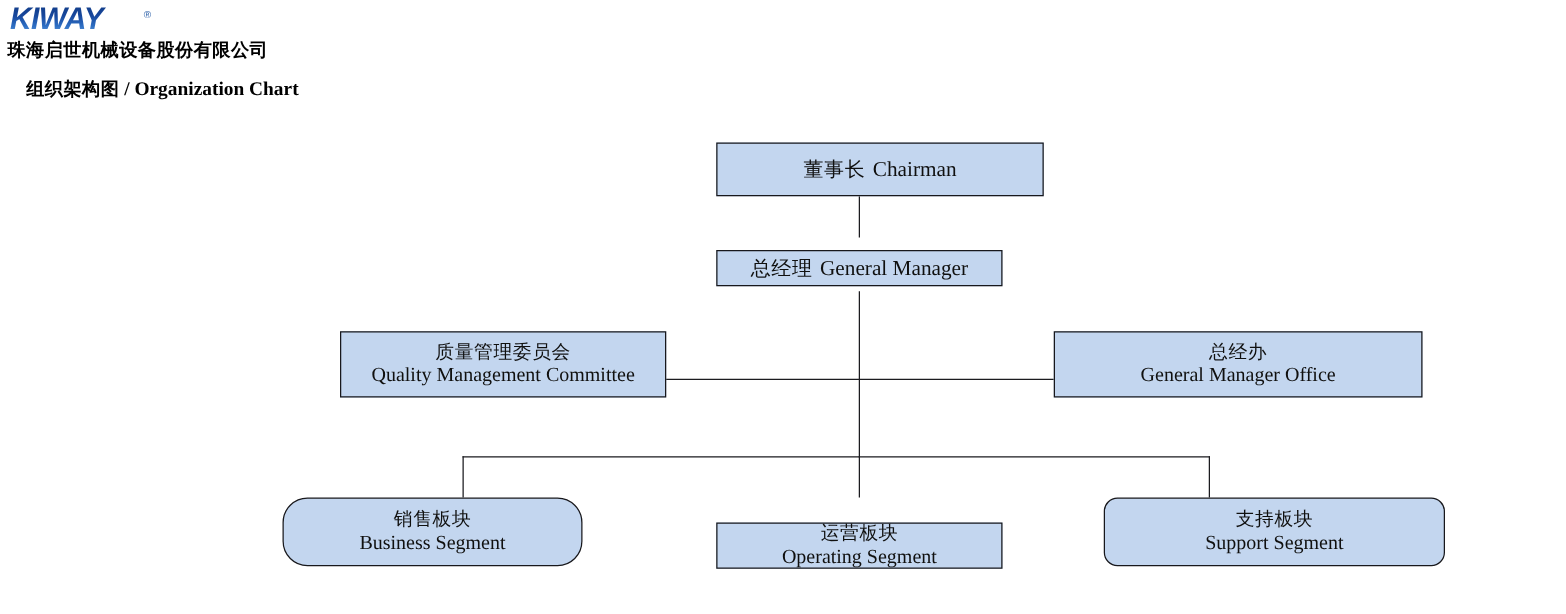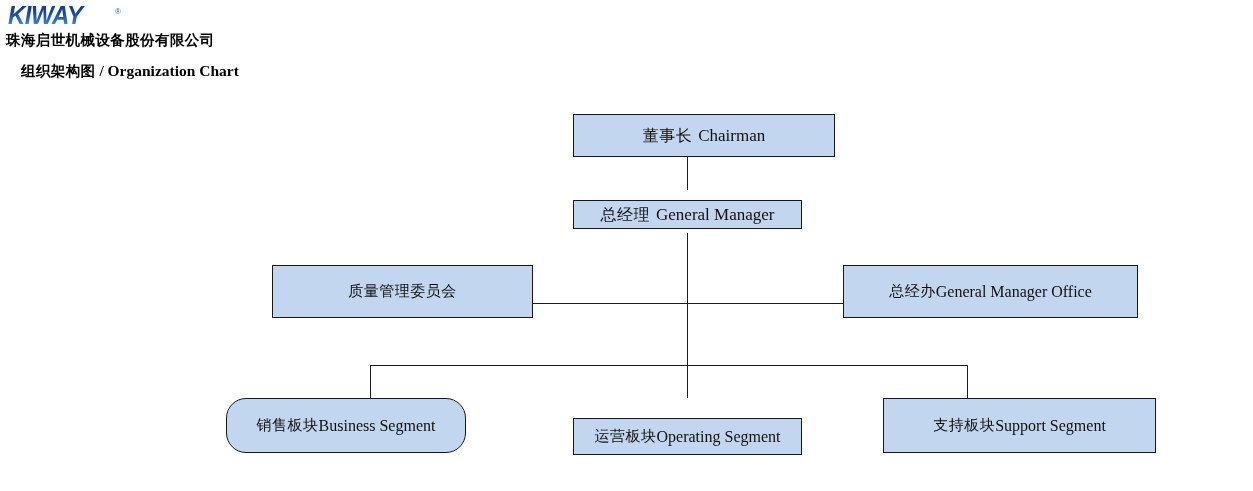--- a/index.html
+++ b/index.html
@@ -40,21 +40,21 @@
   }
   .chart-title .cn{font-family:"DejaVu Sans",sans-serif;font-size:14.5px;letter-spacing:0.4px;margin-left:12px;}
   .chart-title .en{font-family:"Liberation Serif",serif;font-size:15.5px;}
 
   
   .node{
     position:absolute;
     background:#c3d6ef;
     border:1.4px solid #18181c;
     box-sizing:border-box;
-    display:flex;flex-direction:row;
+    display:flex;flex-direction:column;
     align-items:center;justify-content:center;
     color:#10100f;
     text-align:center;
     line-height:1.25;
   }
   .node .cn{font-family:"DejaVu Sans",sans-serif;font-size:15px;letter-spacing:0.5px;}
   .node .en{font-family:"Liberation Serif",serif;font-size:16px;}
   .node.single{flex-direction:row;gap:6px;}
   .node.single .cn{font-size:16px;}
   .node.single .en{font-size:17px;}
@@ -96,35 +96,36 @@
     <span class="en">Chairman</span>
   </div>
 
   <div class="node single" style="left:573px;top:200px;width:229px;height:29px;">
     <span class="cn">总经理</span>
     <span class="en">General Manager</span>
   </div>
 
   <div class="node" style="left:272px;top:265px;width:261px;height:53px;">
     <span class="cn">质量管理委员会</span>
+    <span class="en">Quality Management Committee</span>
   </div>
 
   <div class="node" style="left:843px;top:265px;width:295px;height:53px;">
     <span class="cn">总经办</span>
     <span class="en">General Manager Office</span>
   </div>
 
   <div class="node" style="left:226px;top:398px;width:240px;height:55px;border-radius:20px;">
     <span class="cn">销售板块</span>
     <span class="en">Business Segment</span>
   </div>
 
   <div class="node" style="left:573px;top:418px;width:229px;height:37px;">
     <span class="cn">运营板块</span>
     <span class="en">Operating Segment</span>
   </div>
 
-  <div class="node" style="left:883px;top:398px;width:273px;height:55px;">
+  <div class="node" style="left:883px;top:398px;width:273px;height:55px;border-radius:11px;">
     <span class="cn">支持板块</span>
     <span class="en">Support Segment</span>
   </div>
 
 </div>
 
 </body></html>

